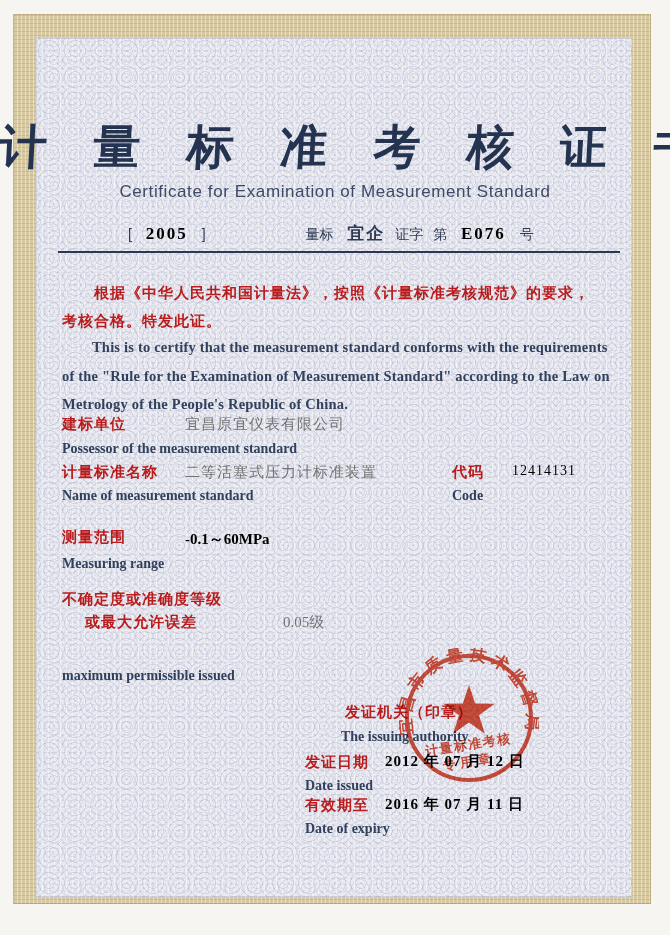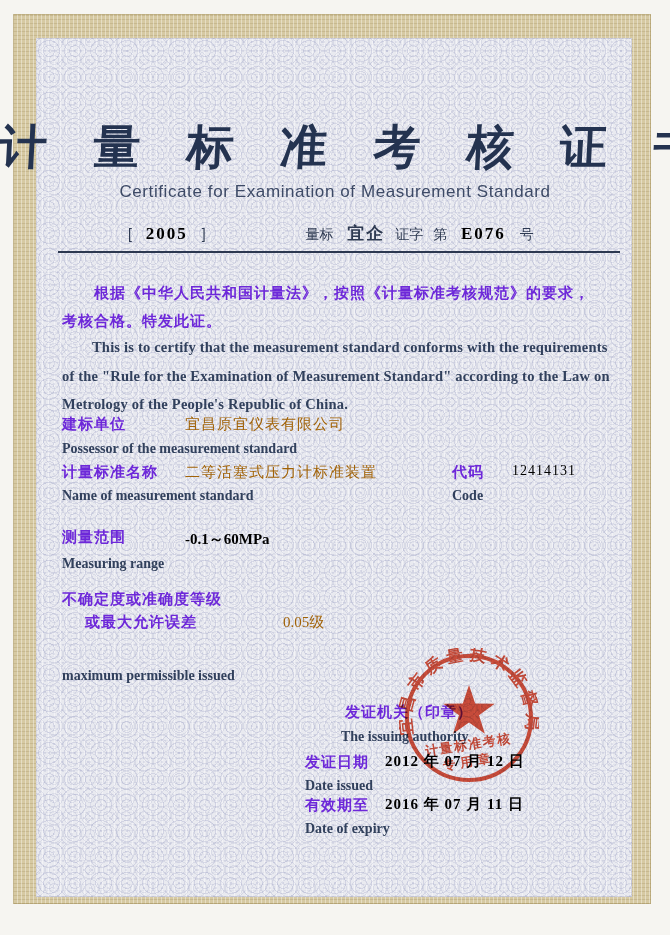--- a/index.html
+++ b/index.html
@@ -31,22 +31,22 @@
       repeating-linear-gradient(90deg, rgba(255,255,255,.45) 0 1px, transparent 1px 6px),
       repeating-linear-gradient(0deg, rgba(170,175,205,.14) 0 1px, transparent 1px 6px);
     background-size:26px 26px, 18px 18px, auto, auto;
     background-position:0 0, 9px 13px, 0 0, 0 0;
     box-shadow: inset 0 0 0 1px rgba(150,150,170,.25);
   }
 
   .content{position:absolute;inset:0;}
   .abs{position:absolute;white-space:nowrap;}
 
-  .cn{color:#a16207;}
-  .cn-b{color:#6d28d9;font-weight:bold;text-align:right;}
+  .cn{color:#737373;}
+  .cn-b{color:#b91c1c;font-weight:bold;text-align:right;}
   .en-serif{font-family:"Liberation Serif","DejaVu Serif",serif;font-weight:bold;color:#31405c;}
   .num{font-family:"Liberation Serif","DejaVu Serif",serif;font-weight:bold;color:#000000;}
 
   .title-cn{
     left:0;right:0;top:116px;text-align:center;
     font-family:"DejaVu Serif","Liberation Serif",serif;
     font-size:47px;font-weight:bold;color:#243350;
     letter-spacing:15px;transform:skewX(-3deg);
   }
   .title-en{

